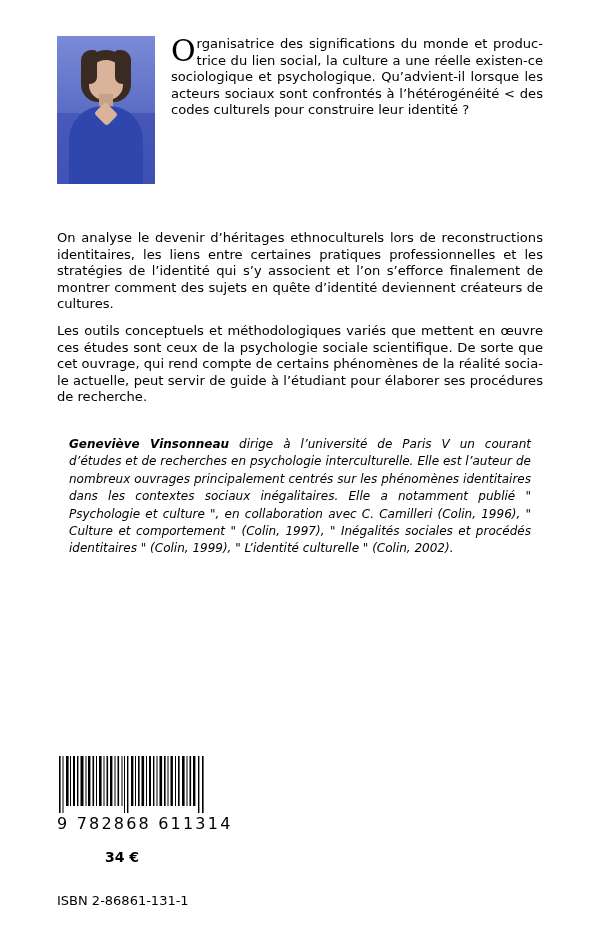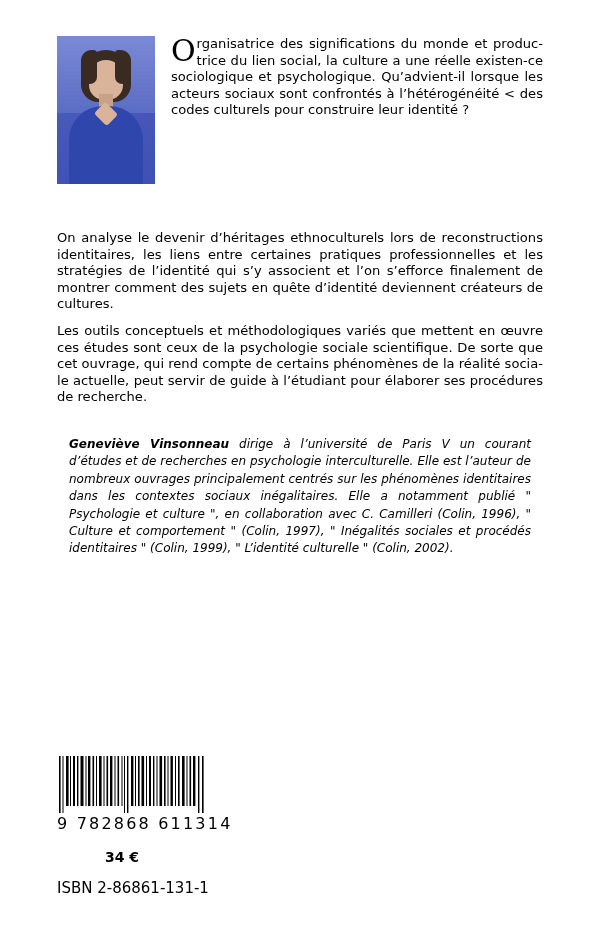--- a/index.html
+++ b/index.html
@@ -169,22 +169,22 @@
     font-family: "DejaVu Sans", sans-serif;
     white-space: nowrap;
   }
   .price {
     margin-top: 16px;
     margin-left: 48px;
     font-size: 14px;
     font-weight: bold;
   }
   .isbn {
-    margin-top: 14px;
-    font-size: 15px;
+    margin-top: 28px;
+    font-size: 13px;
   }
 </style>
 </head>
 <body>
 
 <div class="page">
 
   <div class="top-block">
 
     <div class="photo">

